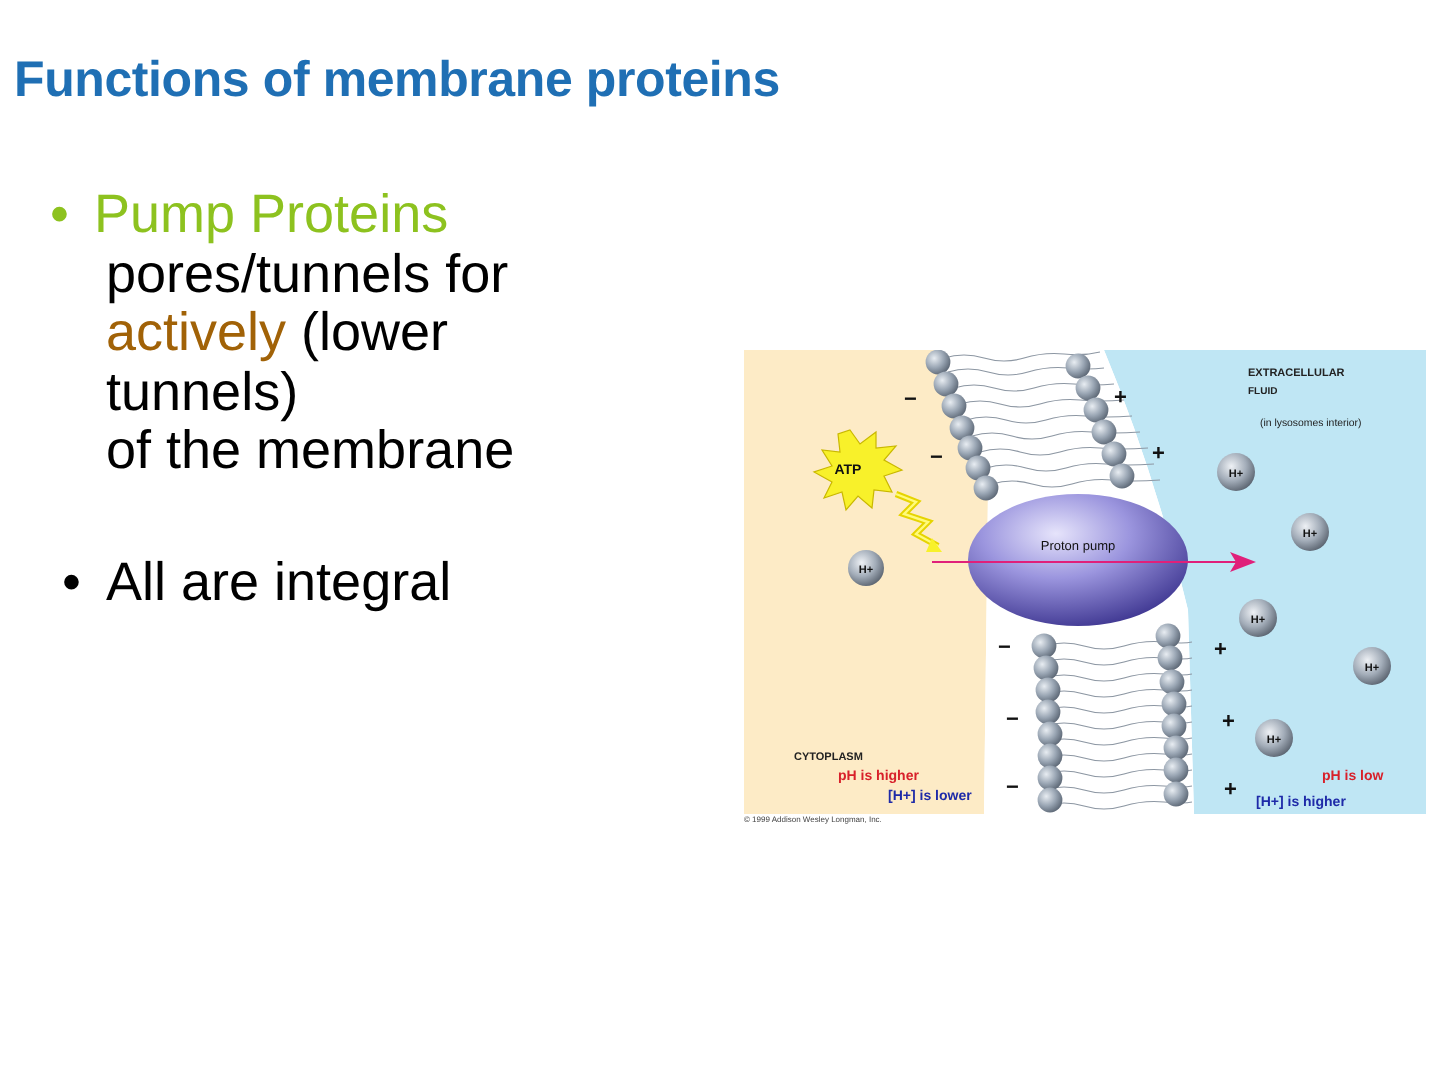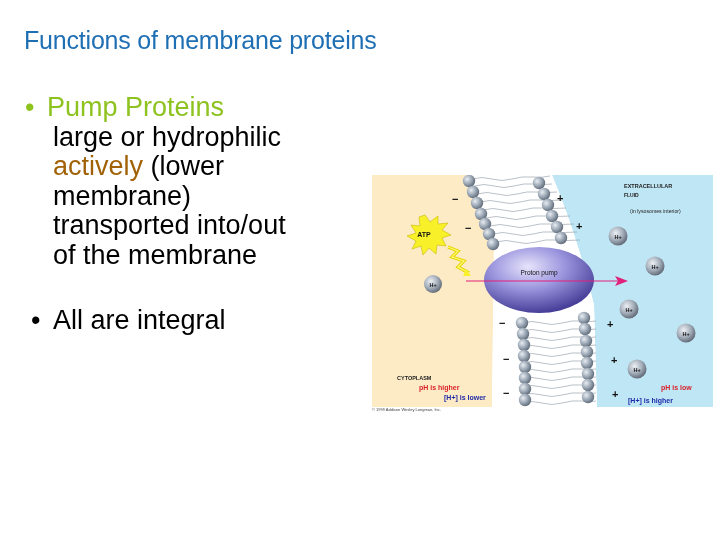--- a/index.html
+++ b/index.html
@@ -9,24 +9,24 @@
     }
     body {
       width: 720px;
       height: 540px;
       position: relative;
       overflow: hidden;
       font-family: "Liberation Sans", sans-serif;
     }
     .title {
       position: absolute;
-      left: 24px;
+      left: 7px;
       top: 26px;
       font-size: 25px;
-      font-weight: normal;
+      font-weight: bold;
       color: #1f6fb4;
       letter-spacing: -0.2px;
       white-space: nowrap;
     }
     .body-text {
       position: absolute;
       left: 25px;
       top: 93px;
       width: 360px;
       font-size: 27px;
@@ -57,24 +57,23 @@
       white-space: nowrap;
     }
   </style>
 </head>
 <body>
 
 <div class="title">Functions of membrane proteins</div>
 
 <div class="body-text">
   <span class="line bullet-green"><span class="bullet-dot">•</span><span>Pump Proteins</span></span>
-  <span class="line indent">large or hydrophilic</span>
+  <span class="line indent">pores/tunnels for</span>
   <span class="line indent"><span class="em-red">actively</span><span> (lower</span></span>
-  <span class="line indent">membrane)</span>
-  <span class="line indent">transported into/out</span>
+  <span class="line indent">tunnels)</span>
   <span class="line indent">of the membrane</span>
   <span class="line bullet-l2"><span class="bullet-dot">•</span><span>All are integral</span></span>
 </div>
 
 <div class="diagram">
   <svg width="341" height="232" viewBox="0 0 341 232" xmlns="http://www.w3.org/2000/svg">
     <defs>
       <radialGradient id="bead" cx="35%" cy="35%" r="70%">
         <stop offset="0%" stop-color="#e8edf2"></stop>
         <stop offset="55%" stop-color="#9aa6b4"></stop>

